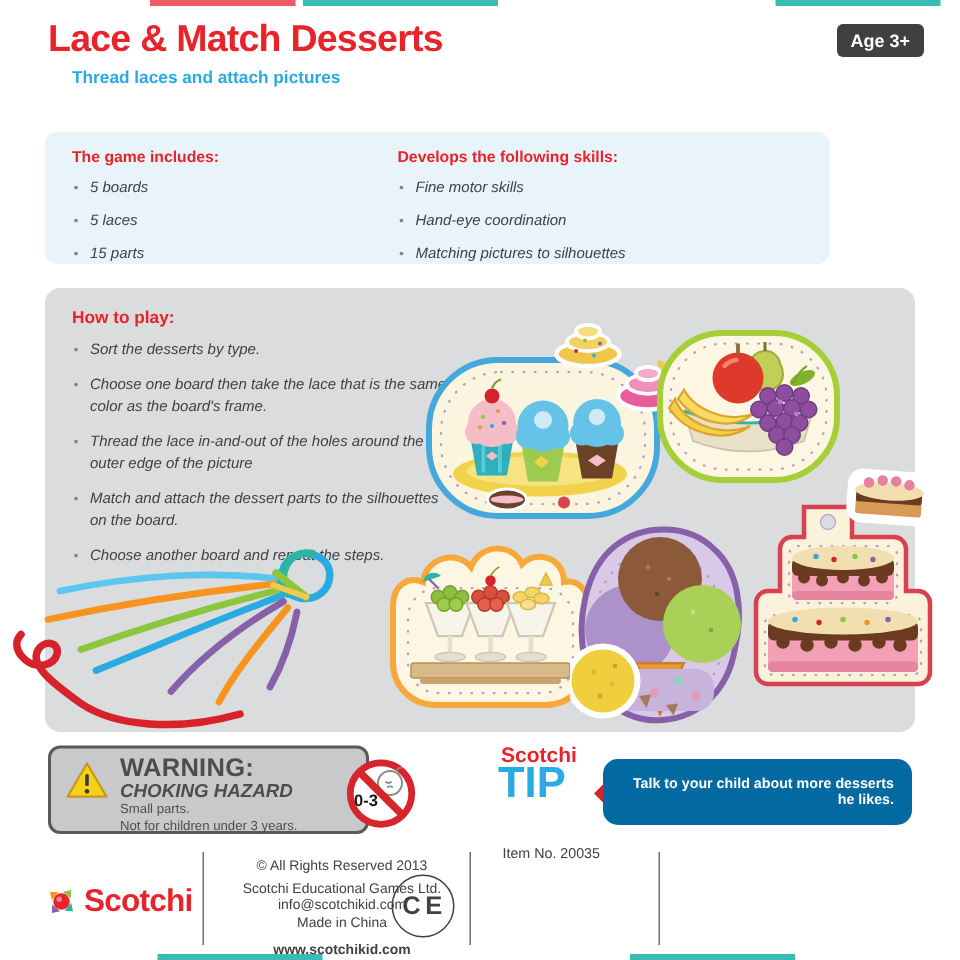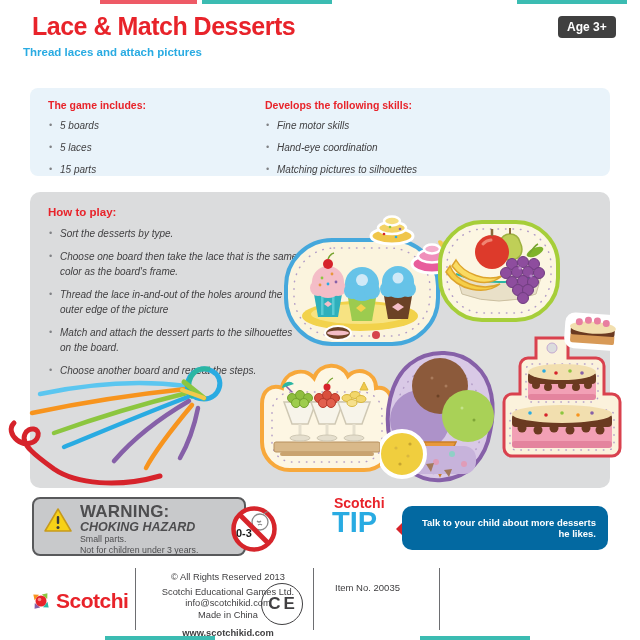--- a/index.html
+++ b/index.html
@@ -8,26 +8,26 @@
     font-family:"Liberation Sans", sans-serif;overflow:hidden;
     -webkit-font-smoothing:antialiased;
   }
   .abs{position:absolute;}
 
   
   .bar{position:absolute;height:4px;}
 
   
   .title{left:32px;top:12px;font-size:25px;font-weight:800;color:#E8232A;letter-spacing:-0.5px;}
-  .subtitle{left:23px;top:46px;font-size:11.5px;font-weight:bold;color:#29ABE2;}
+  .subtitle{left:48px;top:46px;font-size:11.5px;font-weight:bold;color:#29ABE2;}
   .age-badge{left:558px;top:16px;background:#404040;color:#fff;font-size:12px;font-weight:bold;
     padding:4px 9px;border-radius:4px;text-align:center;}
 
   
-  .info-box{left:30px;top:88px;width:580px;height:88px;background:#E9F3FA;border-radius:8px;}
+  .info-box{left:30px;top:88px;width:523px;height:88px;background:#E9F3FA;border-radius:8px;}
   .col-heading{font-size:10.5px;font-weight:bold;color:#E8232A;}
   .blist{list-style:none;margin:0;padding:0;}
   .blist li{position:relative;font-size:10px;color:#414042;padding-left:12px;line-height:13px;font-style:italic;}
   .blist.spread li{margin-bottom:9px;}
   .blist li::before{content:"•";position:absolute;left:1px;top:0;color:#808285;font-size:9px;}
 
   
   .howto-box{left:30px;top:192px;width:580px;height:296px;background:#DBDCDD;border-radius:10px;}
   .howto-heading{left:48px;top:206px;font-size:11.5px;font-weight:bold;color:#E8232A;}
   .howto-steps{left:48px;top:226px;width:250px;}
@@ -57,21 +57,21 @@
   .fdiv{position:absolute;top:568px;width:1px;height:62px;background:#6D6E71;}
   .footer-logo{left:30px;top:589px;display:flex;align-items:center;gap:4px;}
   .footer-brand{font-size:21px;font-weight:800;color:#E8232A;letter-spacing:-0.5px;}
   .footer-center{left:148px;top:572px;width:160px;color:#414042;text-align:center;}
   .fline{font-size:9.3px;line-height:11.5px;}
   .fline.first{margin-bottom:3px;}
   .fsite{font-size:9.3px;font-weight:bold;margin-top:7px;}
   .ce-mark{left:261px;top:583px;width:42px;height:42px;border:1.5px solid #414042;border-radius:50%;
     display:flex;align-items:center;justify-content:center;font-size:17px;font-weight:600;
     letter-spacing:3px;color:#414042;box-sizing:border-box;padding-left:2px;}
-  .item-no{left:335px;top:582px;font-size:9.5px;color:#414042;}
+  .item-no{left:335px;top:564px;font-size:9.5px;color:#414042;}
 </style>
 </head>
 <body>
 
 <div class="bar" style="left:100px;top:0;width:97px;background:#EE5A66;"></div>
 <div class="bar" style="left:202px;top:0;width:130px;background:#3BBCB2;"></div>
 <div class="bar" style="left:517px;top:0;width:110px;background:#3BBCB2;"></div>
 <div class="bar" style="left:105px;top:636px;width:110px;background:#3BBCB2;"></div>
 <div class="bar" style="left:420px;top:636px;width:110px;background:#3BBCB2;"></div>
 

